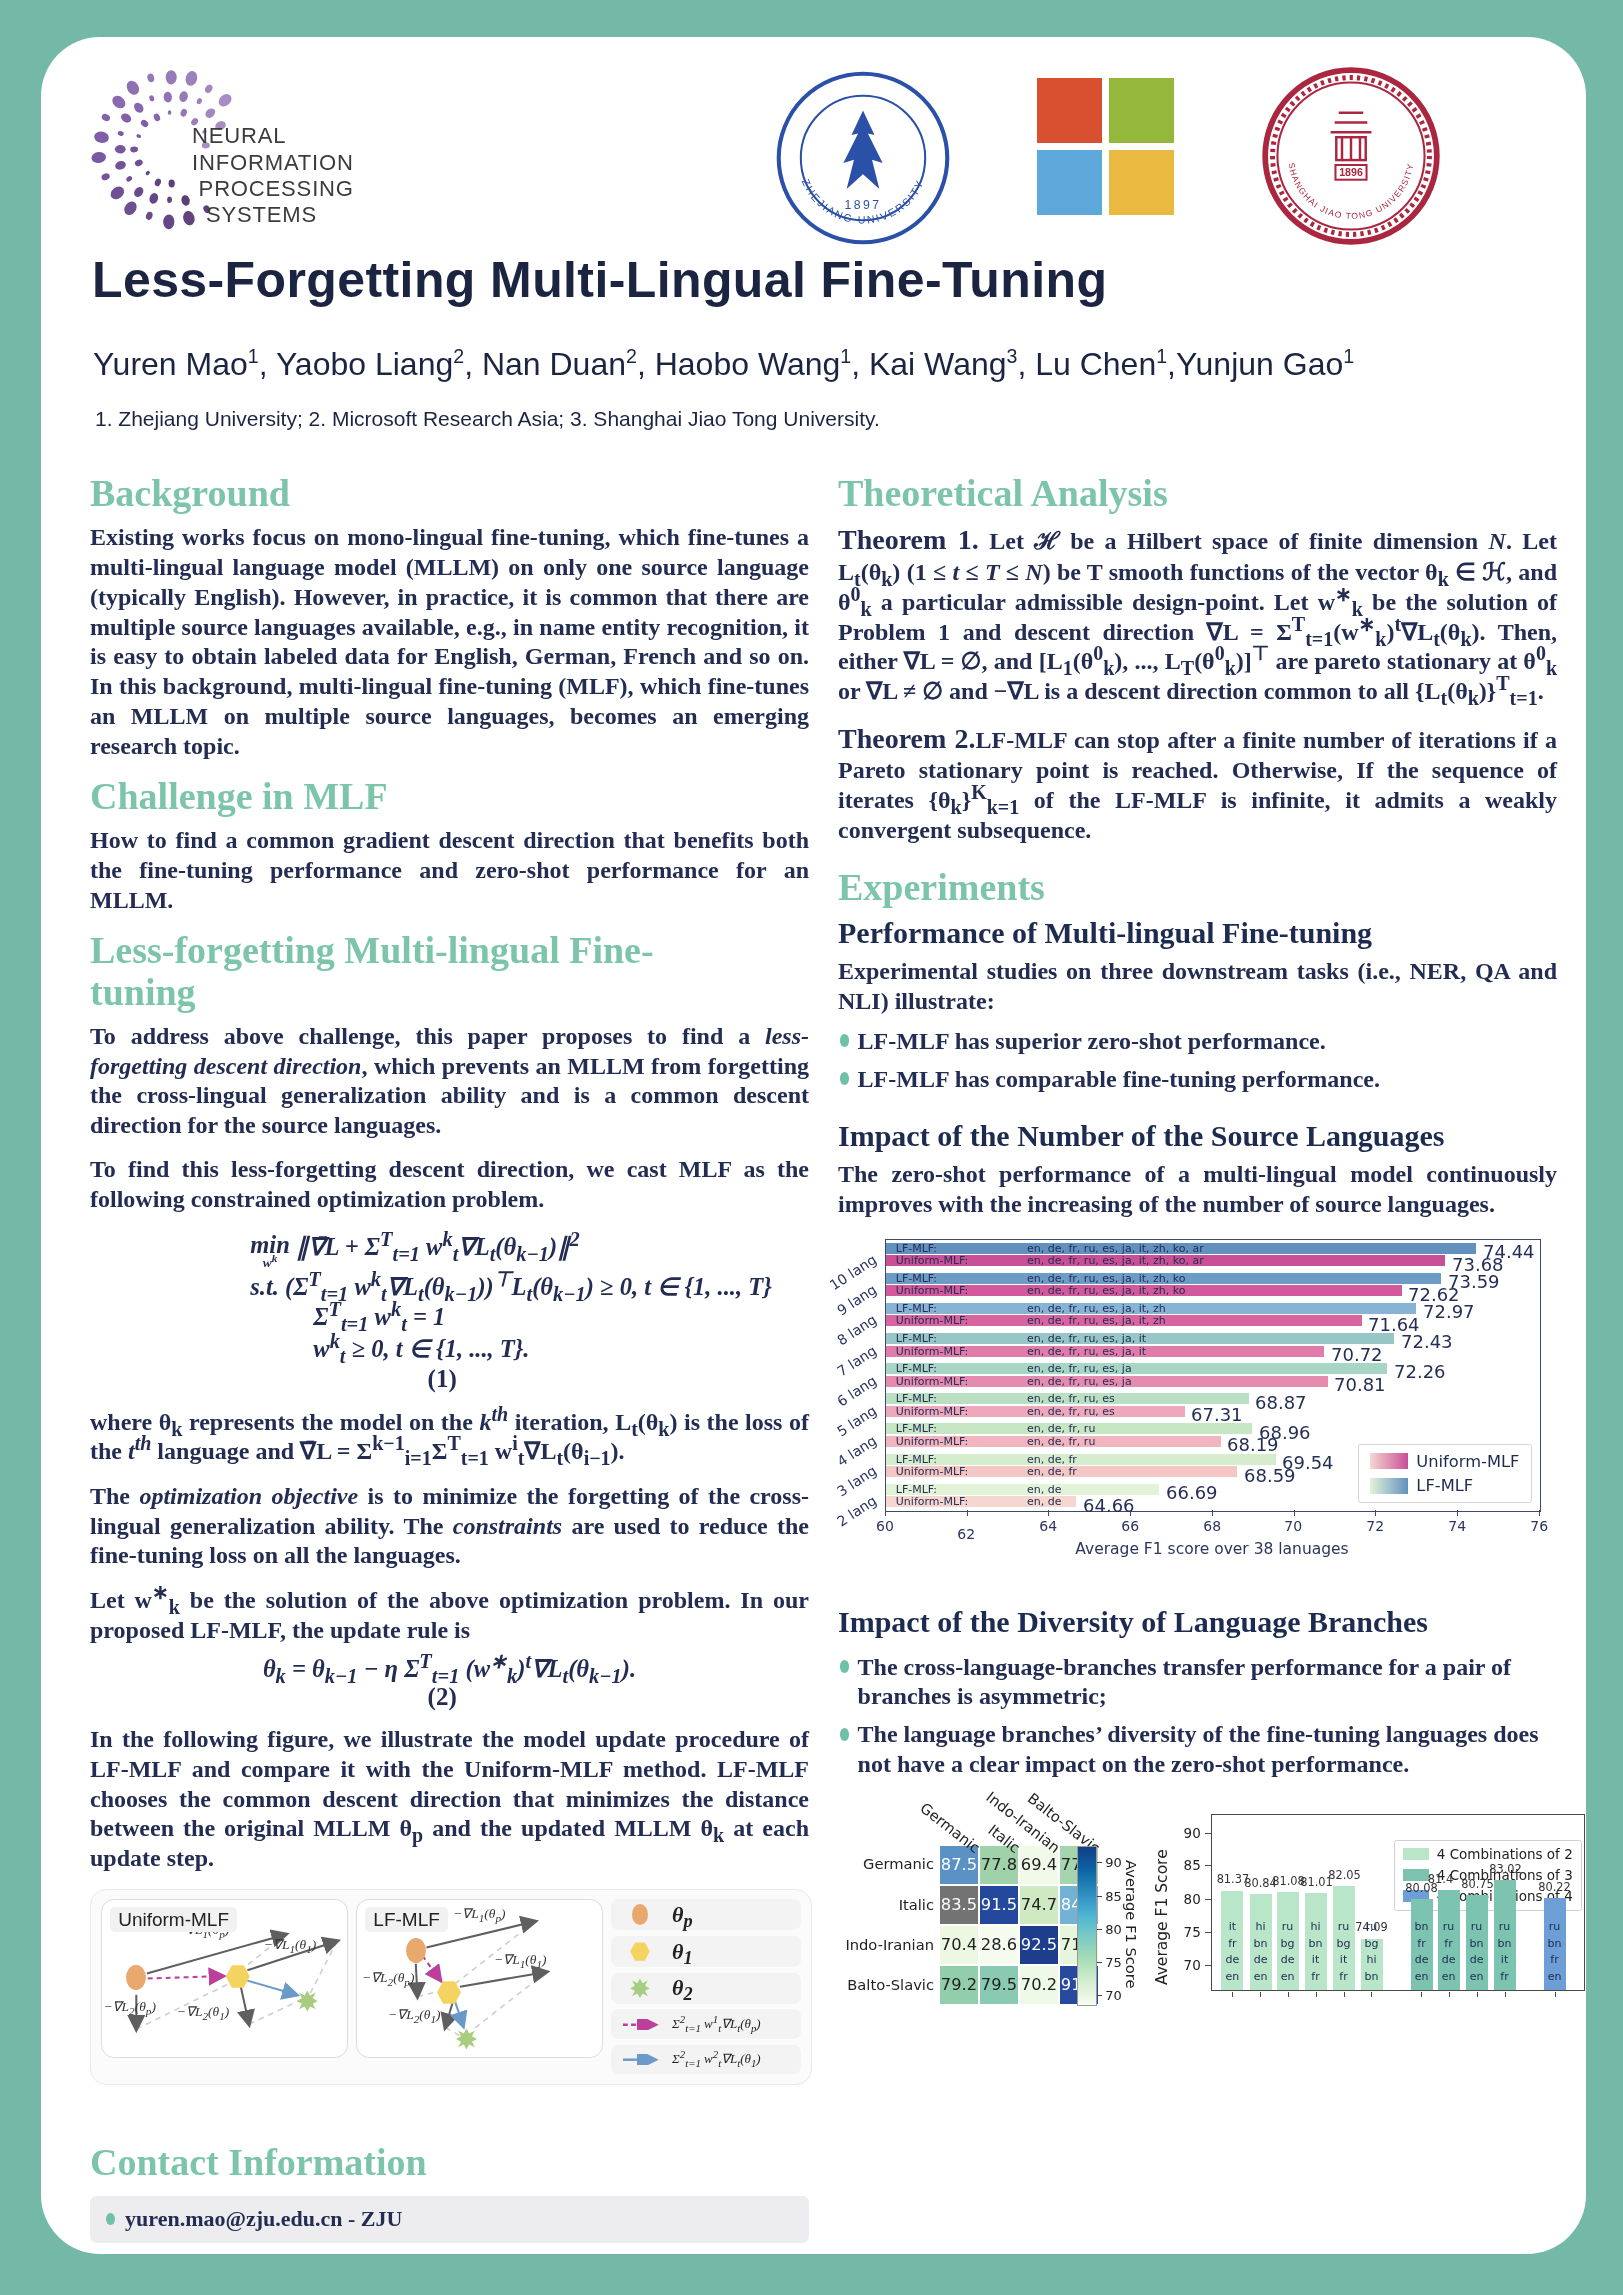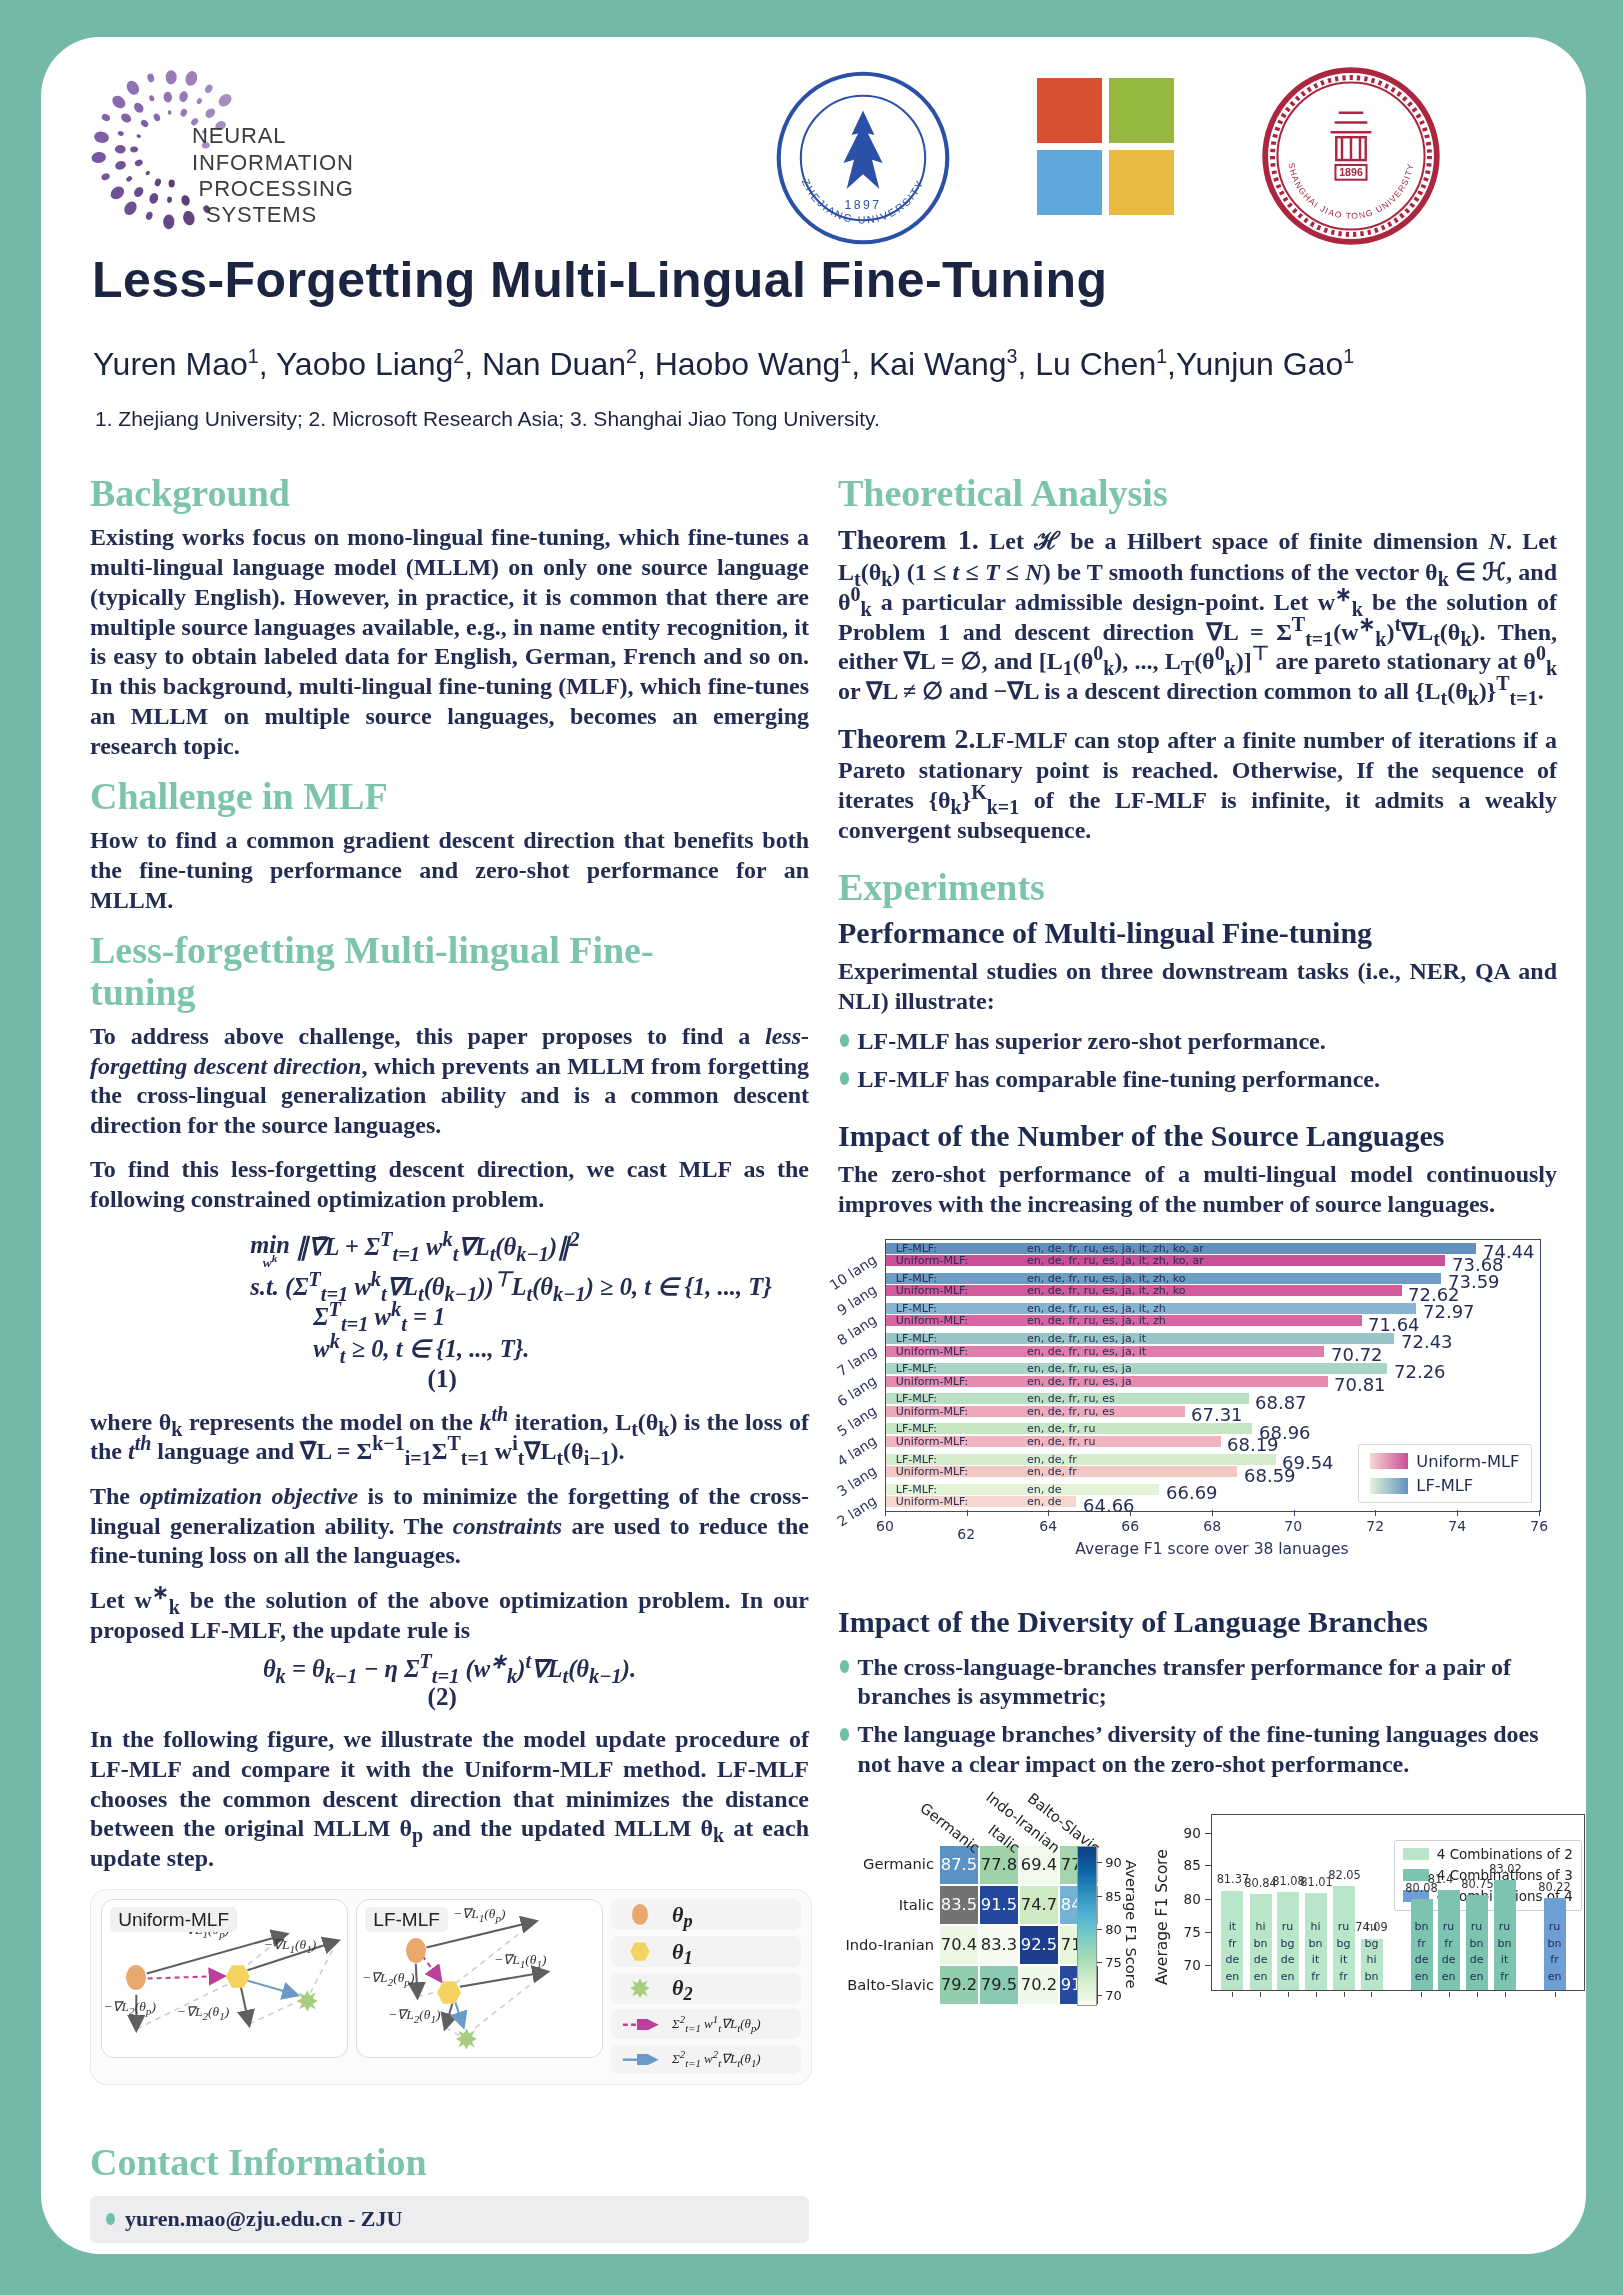--- a/index.html
+++ b/index.html
@@ -543,21 +543,21 @@
             <div class="hm-cell" style="left: 142px; top: 0px; background: rgb(160, 210, 170); color: rgb(34, 34, 34);">77.8</div>
             <div class="hm-cell" style="left: 182px; top: 0px; background: rgb(241, 250, 233); color: rgb(34, 34, 34);">69.4</div>
             <div class="hm-cell" style="left: 222px; top: 0px; background: rgb(165, 213, 174); color: rgb(34, 34, 34);">77.1</div>
             <div class="hm-rowlabel" style="top: 50px;">Italic</div>
             <div class="hm-cell" style="left: 102px; top: 40px; background: #737373; color: rgb(255, 255, 255);">83.5</div>
             <div class="hm-cell" style="left: 142px; top: 40px; background: rgb(36, 73, 156); color: rgb(255, 255, 255);">91.5</div>
             <div class="hm-cell" style="left: 182px; top: 40px; background: rgb(207, 234, 194); color: rgb(34, 34, 34);">74.7</div>
             <div class="hm-cell" style="left: 222px; top: 40px; background: rgb(116, 178, 213); color: rgb(255, 255, 255);">84.2</div>
             <div class="hm-rowlabel" style="top: 90px;">Indo-Iranian</div>
             <div class="hm-cell" style="left: 102px; top: 80px; background: rgb(237, 248, 227); color: rgb(34, 34, 34);">70.4</div>
-            <div class="hm-cell" style="left: 142px; top: 80px; background: rgb(245, 251, 239); color: rgb(34, 34, 34);">83.3</div>
+            <div class="hm-cell" style="left: 142px; top: 80px; background: rgb(245, 251, 239); color: rgb(34, 34, 34);">28.6</div>
             <div class="hm-cell" style="left: 182px; top: 80px; background: rgb(28, 62, 140); color: rgb(255, 255, 255);">92.5</div>
             <div class="hm-cell" style="left: 222px; top: 80px; background: rgb(231, 245, 220); color: rgb(34, 34, 34);">71.4</div>
             <div class="hm-rowlabel" style="top: 130px;">Balto-Slavic</div>
             <div class="hm-cell" style="left: 102px; top: 120px; background: rgb(146, 205, 172); color: rgb(34, 34, 34);">79.2</div>
             <div class="hm-cell" style="left: 142px; top: 120px; background: rgb(138, 202, 178); color: rgb(34, 34, 34);">79.5</div>
             <div class="hm-cell" style="left: 182px; top: 120px; background: rgb(239, 249, 232); color: rgb(34, 34, 34);">70.2</div>
             <div class="hm-cell" style="left: 222px; top: 120px; background: rgb(39, 73, 158); color: rgb(255, 255, 255);">91.5</div>
             <div class="hm-collabel" style="left: 135px;">Germanic</div>
             <div class="hm-collabel" style="left: 175px;">Italic</div>
             <div class="hm-collabel" style="left: 215px;">Indo-Iranian</div>

